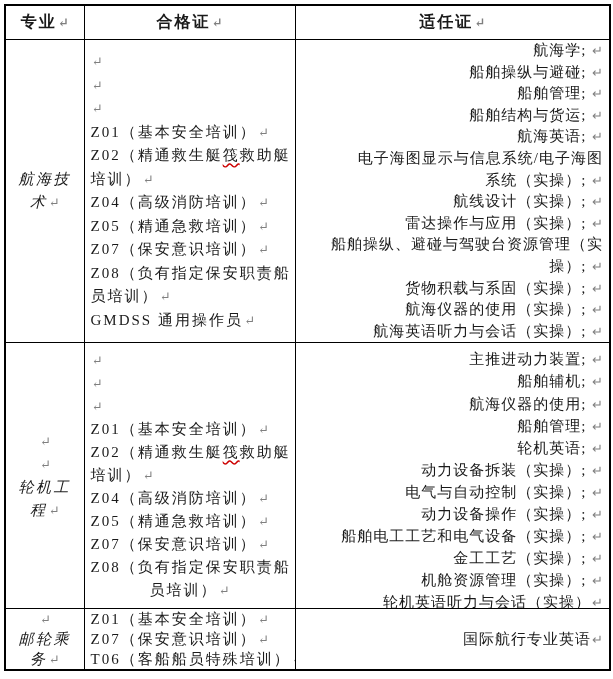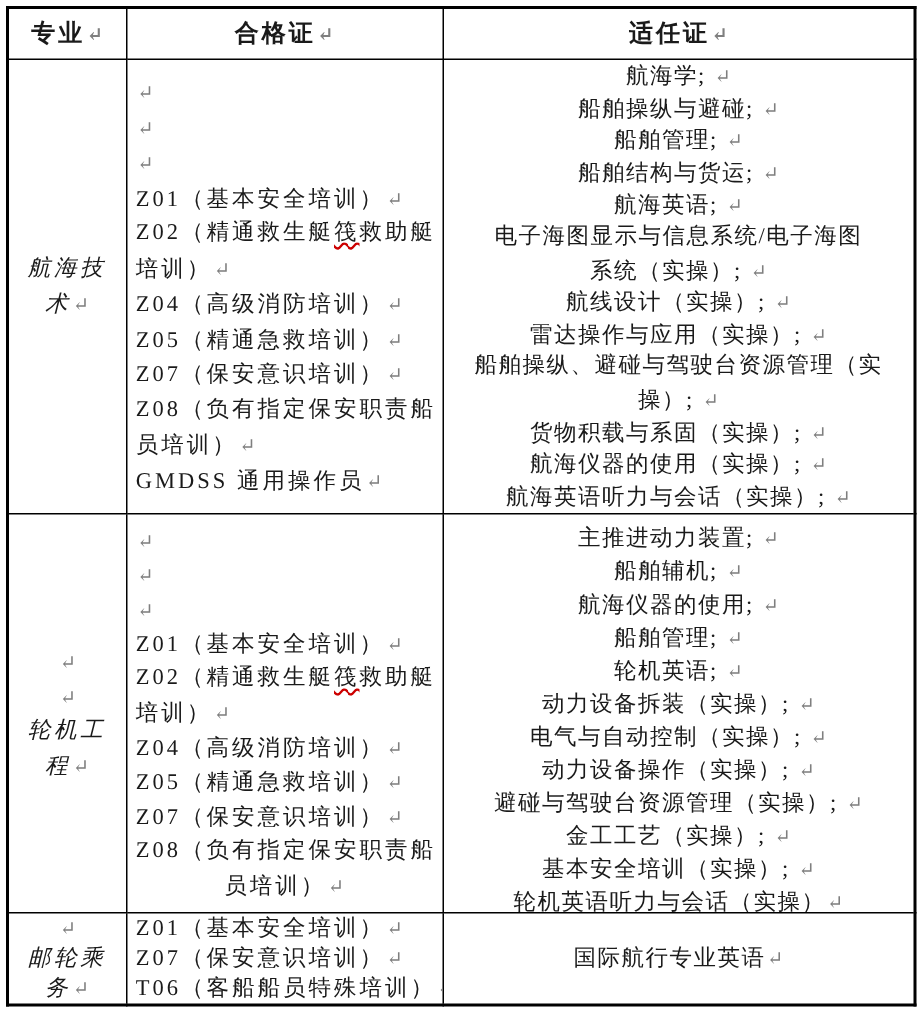--- a/index.html
+++ b/index.html
@@ -42,21 +42,21 @@
   tr.r-1 { height: 303px; }
   tr.r-2 { height: 266px; }
   tr.r-3 { height: 60px; }
 
   .line {
     white-space: pre;
     font-size: 15px;
   }
   .col-major { text-align: center; letter-spacing: 2.5px; font-style: italic; }
   .col-certs { text-align: left;  letter-spacing: 2px; }
-  .col-comp  { text-align: center;  letter-spacing: 1px; }
+  .col-comp  { text-align: right;  letter-spacing: 1px; font-family: Liberation Serif, serif; }
 
   .r-1 .col-major .line, .r-1 .col-certs .line { height: 23.5px; line-height: 23.5px; }
   .r-1 .col-comp  .line { height: 21.6px; line-height: 21.6px; }
   .r-2 .col-major .line, .r-2 .col-certs .line { height: 23px;   line-height: 23px; }
   .r-2 .col-comp  .line { height: 22.1px; line-height: 32px; }
   .r-3 .line            { height: 20px;   line-height: 20px; }
 
   .pilcrow {
     color: #7f7f7f;
     font-size: 13px;
@@ -150,23 +150,23 @@
         </td>
         <td class="col-comp">
           <div class="line"><span>主推进动力装置; </span><span class="pilcrow">↵</span></div>
           <div class="line"><span>船舶辅机; </span><span class="pilcrow">↵</span></div>
           <div class="line"><span>航海仪器的使用; </span><span class="pilcrow">↵</span></div>
           <div class="line"><span>船舶管理; </span><span class="pilcrow">↵</span></div>
           <div class="line"><span>轮机英语; </span><span class="pilcrow">↵</span></div>
           <div class="line"><span>动力设备拆装（实操）; </span><span class="pilcrow">↵</span></div>
           <div class="line"><span>电气与自动控制（实操）; </span><span class="pilcrow">↵</span></div>
           <div class="line"><span>动力设备操作（实操）; </span><span class="pilcrow">↵</span></div>
-          <div class="line"><span>避碰与驾驶台资源管理（实操）; </span><span class="pilcrow">↵</span></div>
+          <div class="line"><span>船舶电工工艺和电气设备（实操）; </span><span class="pilcrow">↵</span></div>
           <div class="line"><span>金工工艺（实操）; </span><span class="pilcrow">↵</span></div>
-          <div class="line"><span>基本安全培训（实操）; </span><span class="pilcrow">↵</span></div>
+          <div class="line"><span>机舱资源管理（实操）; </span><span class="pilcrow">↵</span></div>
           <div class="line"><span>轮机英语听力与会话（实操）</span><span class="pilcrow">↵</span></div>
         </td>
       </tr>
       <tr class="r-3">
         <td class="col-major">
           <div class="line"><span class="pilcrow">↵</span></div>
           <div class="line"><span>邮轮乘</span></div>
           <div class="line"><span>务</span><span class="pilcrow">↵</span></div>
         </td>
         <td class="col-certs">

